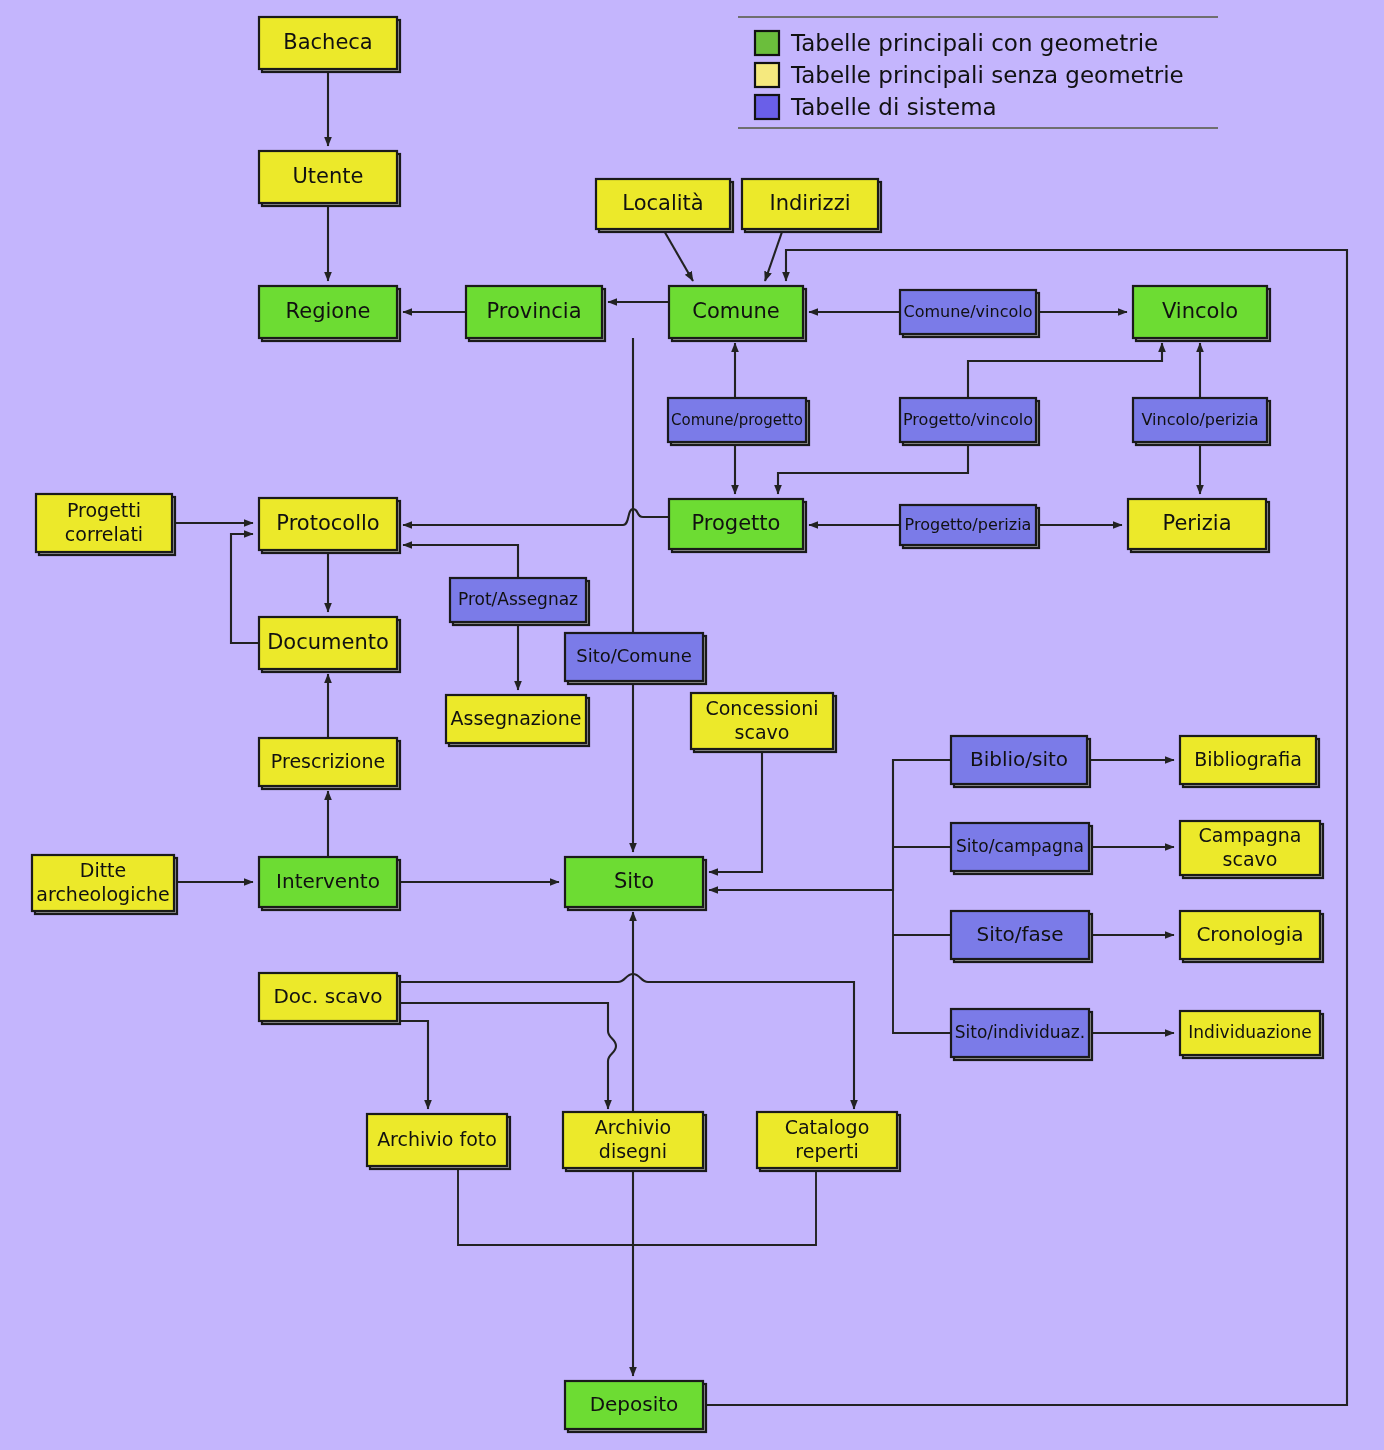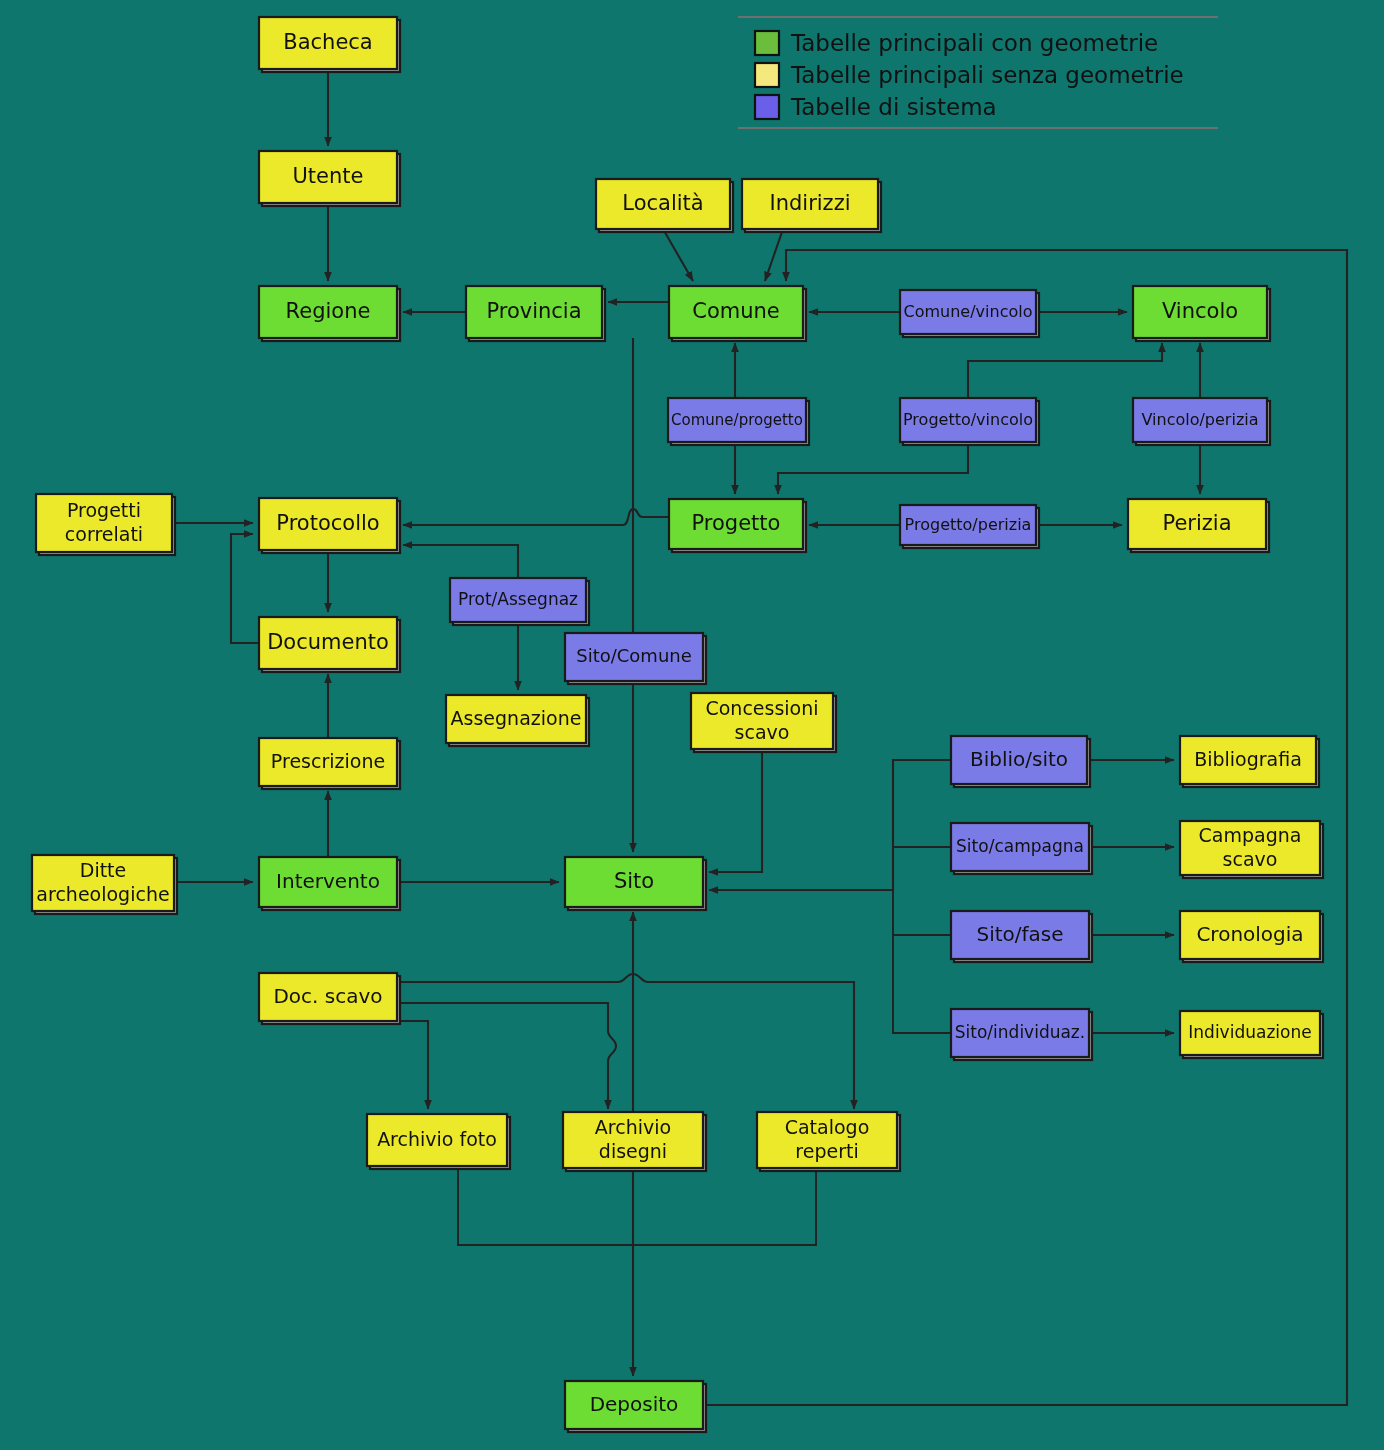--- a/index.html
+++ b/index.html
@@ -1,17 +1,17 @@
 <!DOCTYPE html>
 <html><head>
 <meta charset="utf-8">
 <style>
   html,body{margin:0;padding:0;background:#ffffff;}
   body{width:1384px;height:1450px;position:relative;font-family:"DejaVu Sans",sans-serif;}
-  #root{position:relative;width:1384px;height:1450px;overflow:hidden;background:#0f766e;}
+  #root{position:relative;width:1384px;height:1450px;overflow:hidden;background:#c4b5fd;}
   svg#canvas{position:absolute;left:0;top:0;width:1384px;height:1450px;}
   .node rect{stroke:#1a1a1a;stroke-width:2.2;}
   .node text{font-family:"DejaVu Sans",sans-serif;fill:#111;text-anchor:middle;dominant-baseline:middle;}
   .edge{fill:none;stroke:#222;stroke-width:2.1;}
   .edge-thin{fill:none;stroke:#222;stroke-width:1.9;}
   .legendbox{fill:none;stroke:#6f6f6f;stroke-width:2.2;}
   .legend-sw{stroke:#111;stroke-width:2.2;}
   .legend-text{font-family:"DejaVu Sans",sans-serif;fill:#111;font-size:23px;dominant-baseline:middle;}
   .shadow{fill:#9a9a9a;}
 </style>

